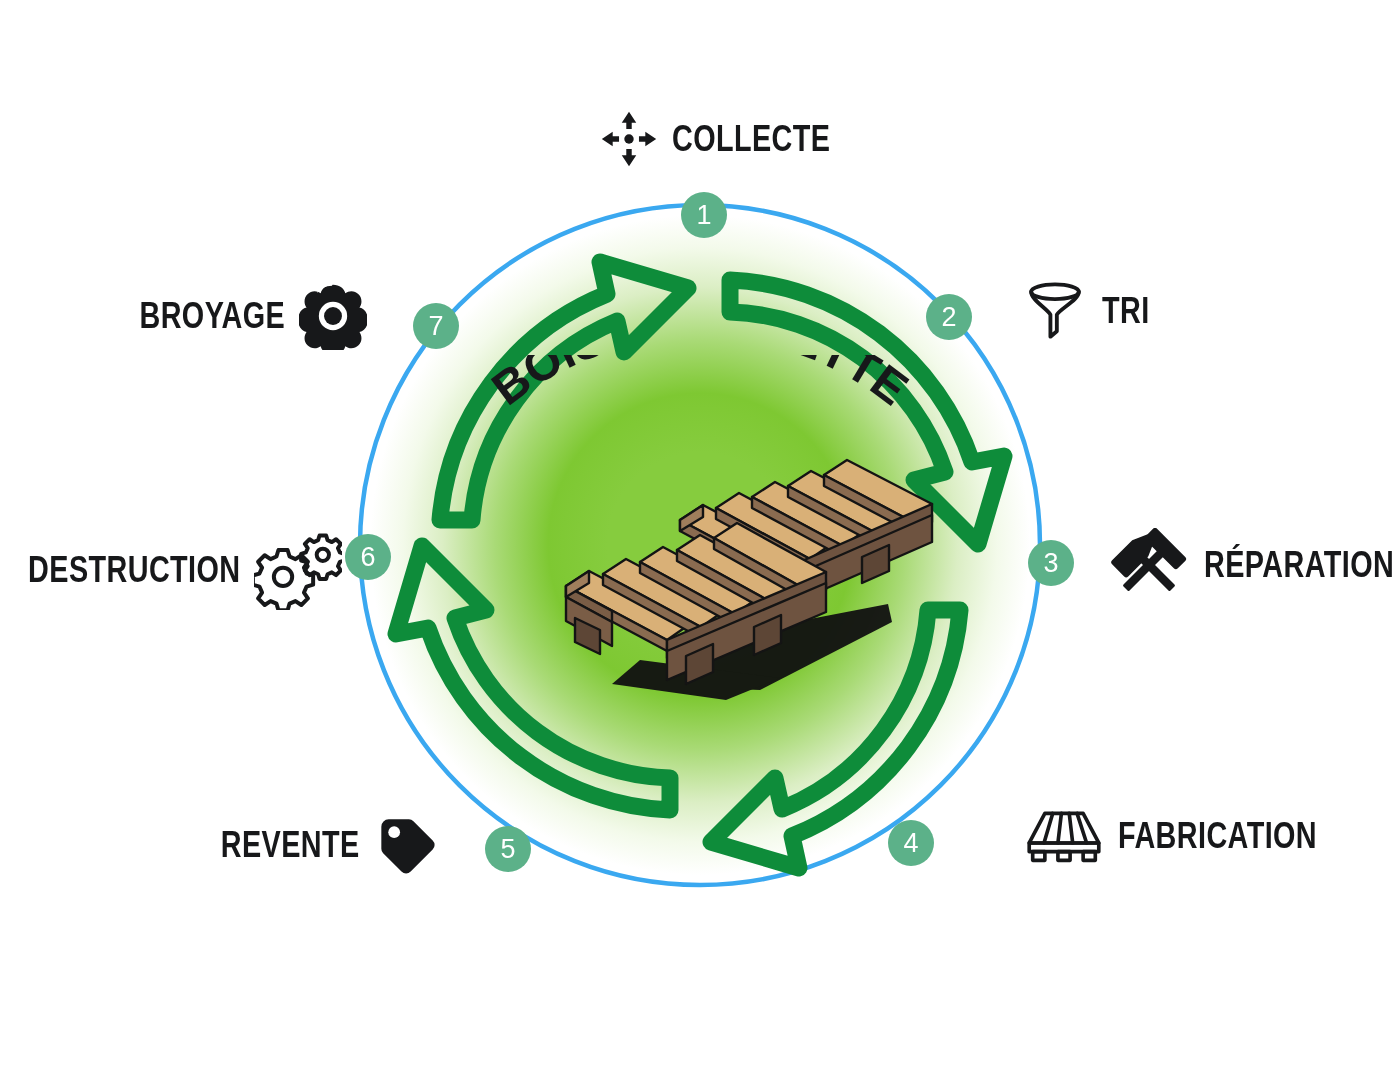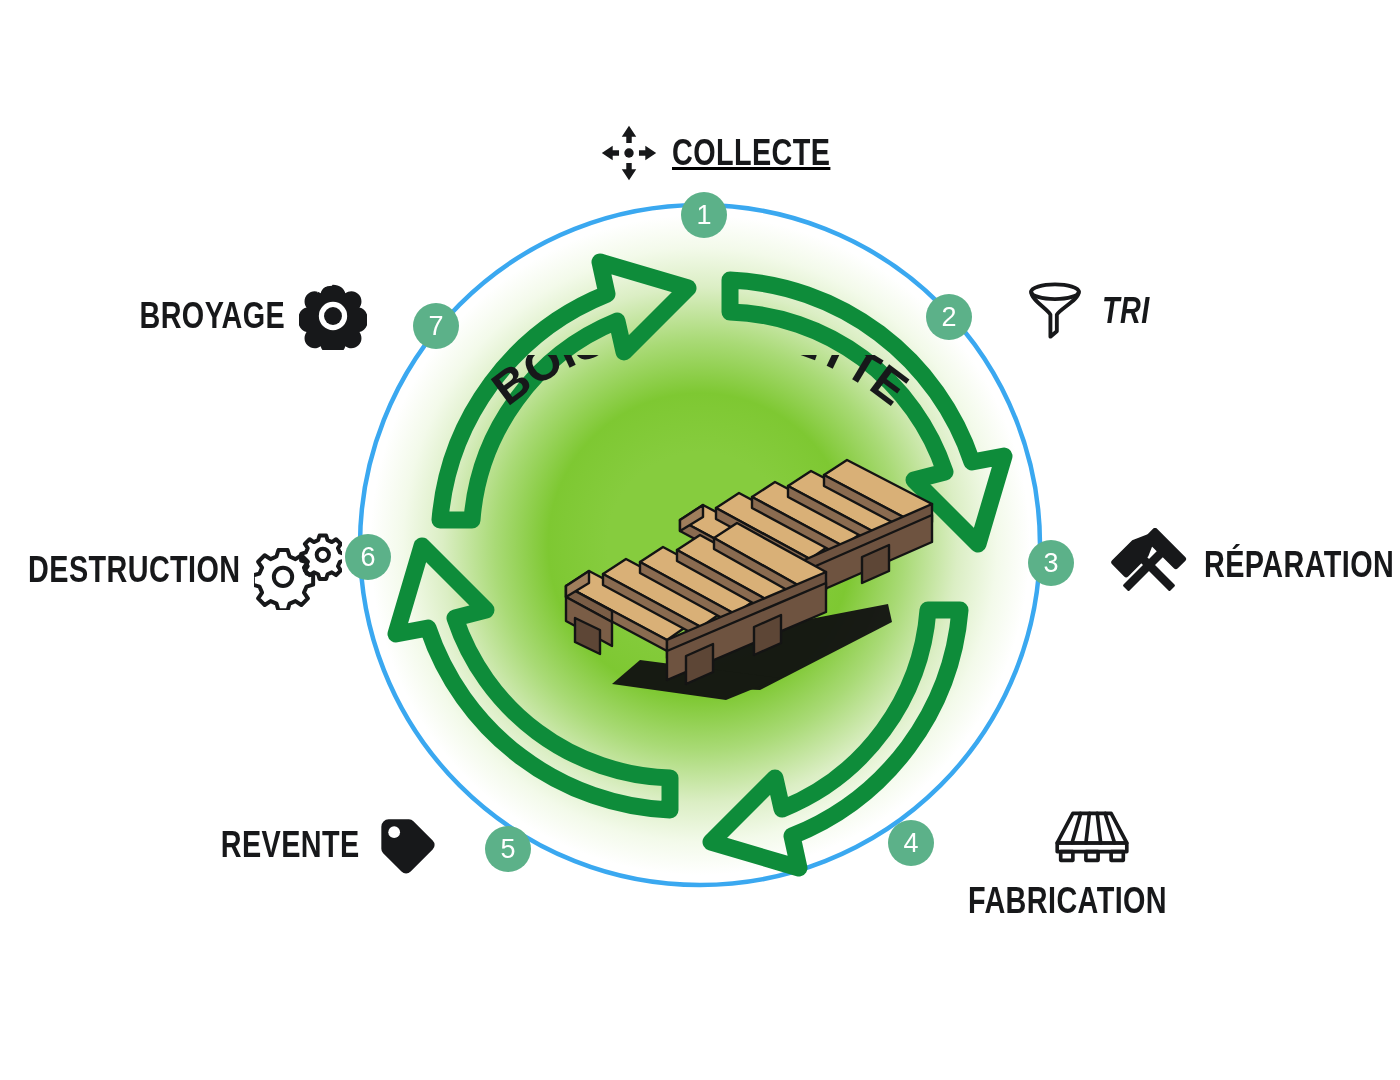--- a/index.html
+++ b/index.html
@@ -50,24 +50,24 @@
     transform-origin: left center;
   }
   .step.rtl {
     flex-direction: row-reverse;
   }
   .step.rtl .txt {
     transform-origin: right center;
   }
 
   
-  #step-collecte    { left: 600px; top: 124px; text-decoration: underline; }
-  #step-tri         { left: 1022px; top: 278px; font-style: italic; }
+  #step-collecte    { left: 600px; top: 110px; }
+  #step-tri         { left: 1022px; top: 278px; }
   #step-reparation  { left: 1108px; top: 528px; }
-  #step-fabrication { left: 968px; top: 806px; flex-direction: column; }
+  #step-fabrication { left: 1024px; top: 806px; }
   #step-revente     { right: 960px; top: 812px; text-align: right; }
   #step-destruction { right: 1058px; top: 530px; }
   #step-broyage     { right: 1033px; top: 282px; }
 
   
   .badge {
     position: absolute;
     width: 46px;
     height: 46px;
     border-radius: 50%;

